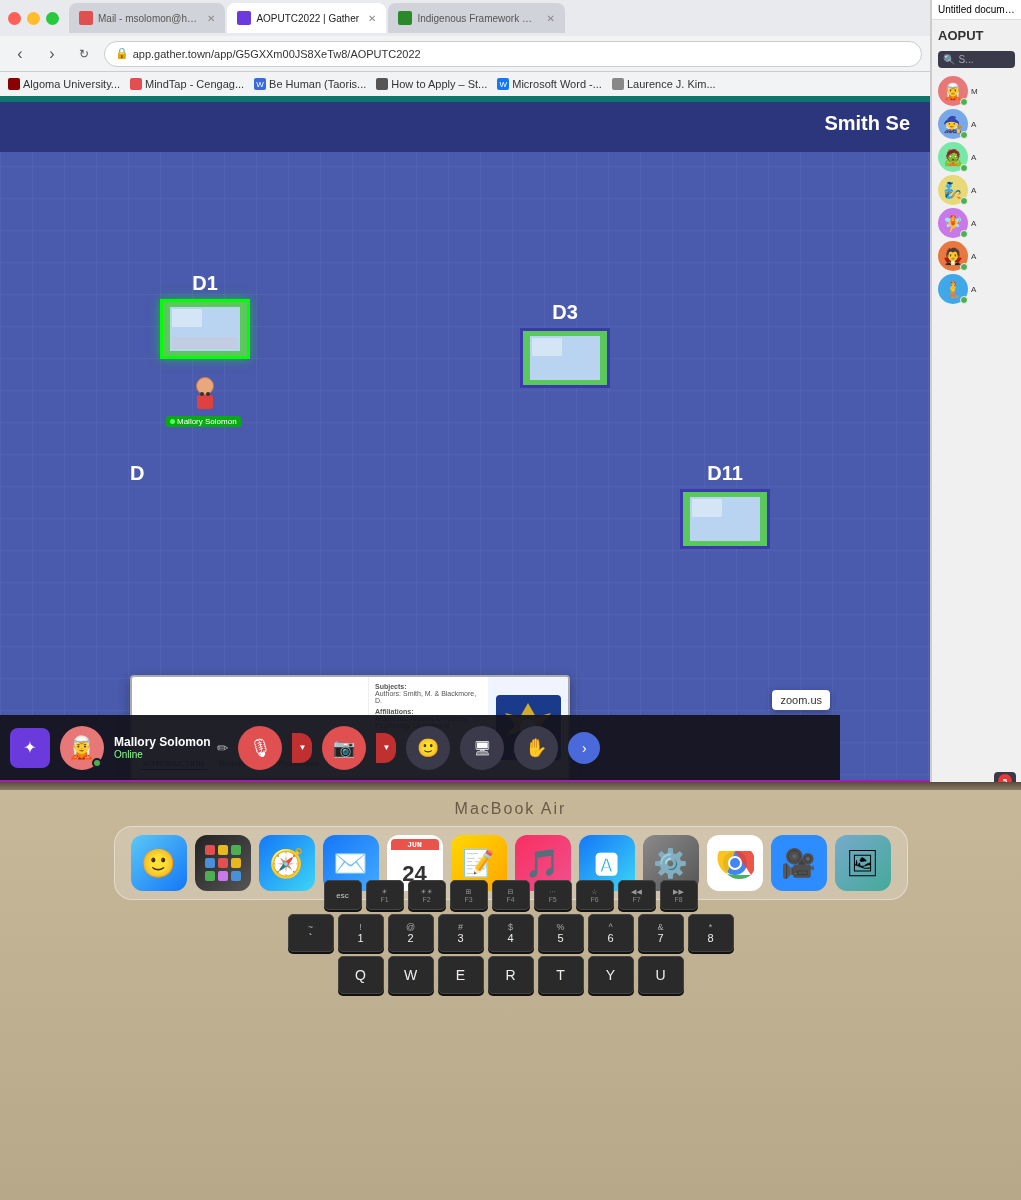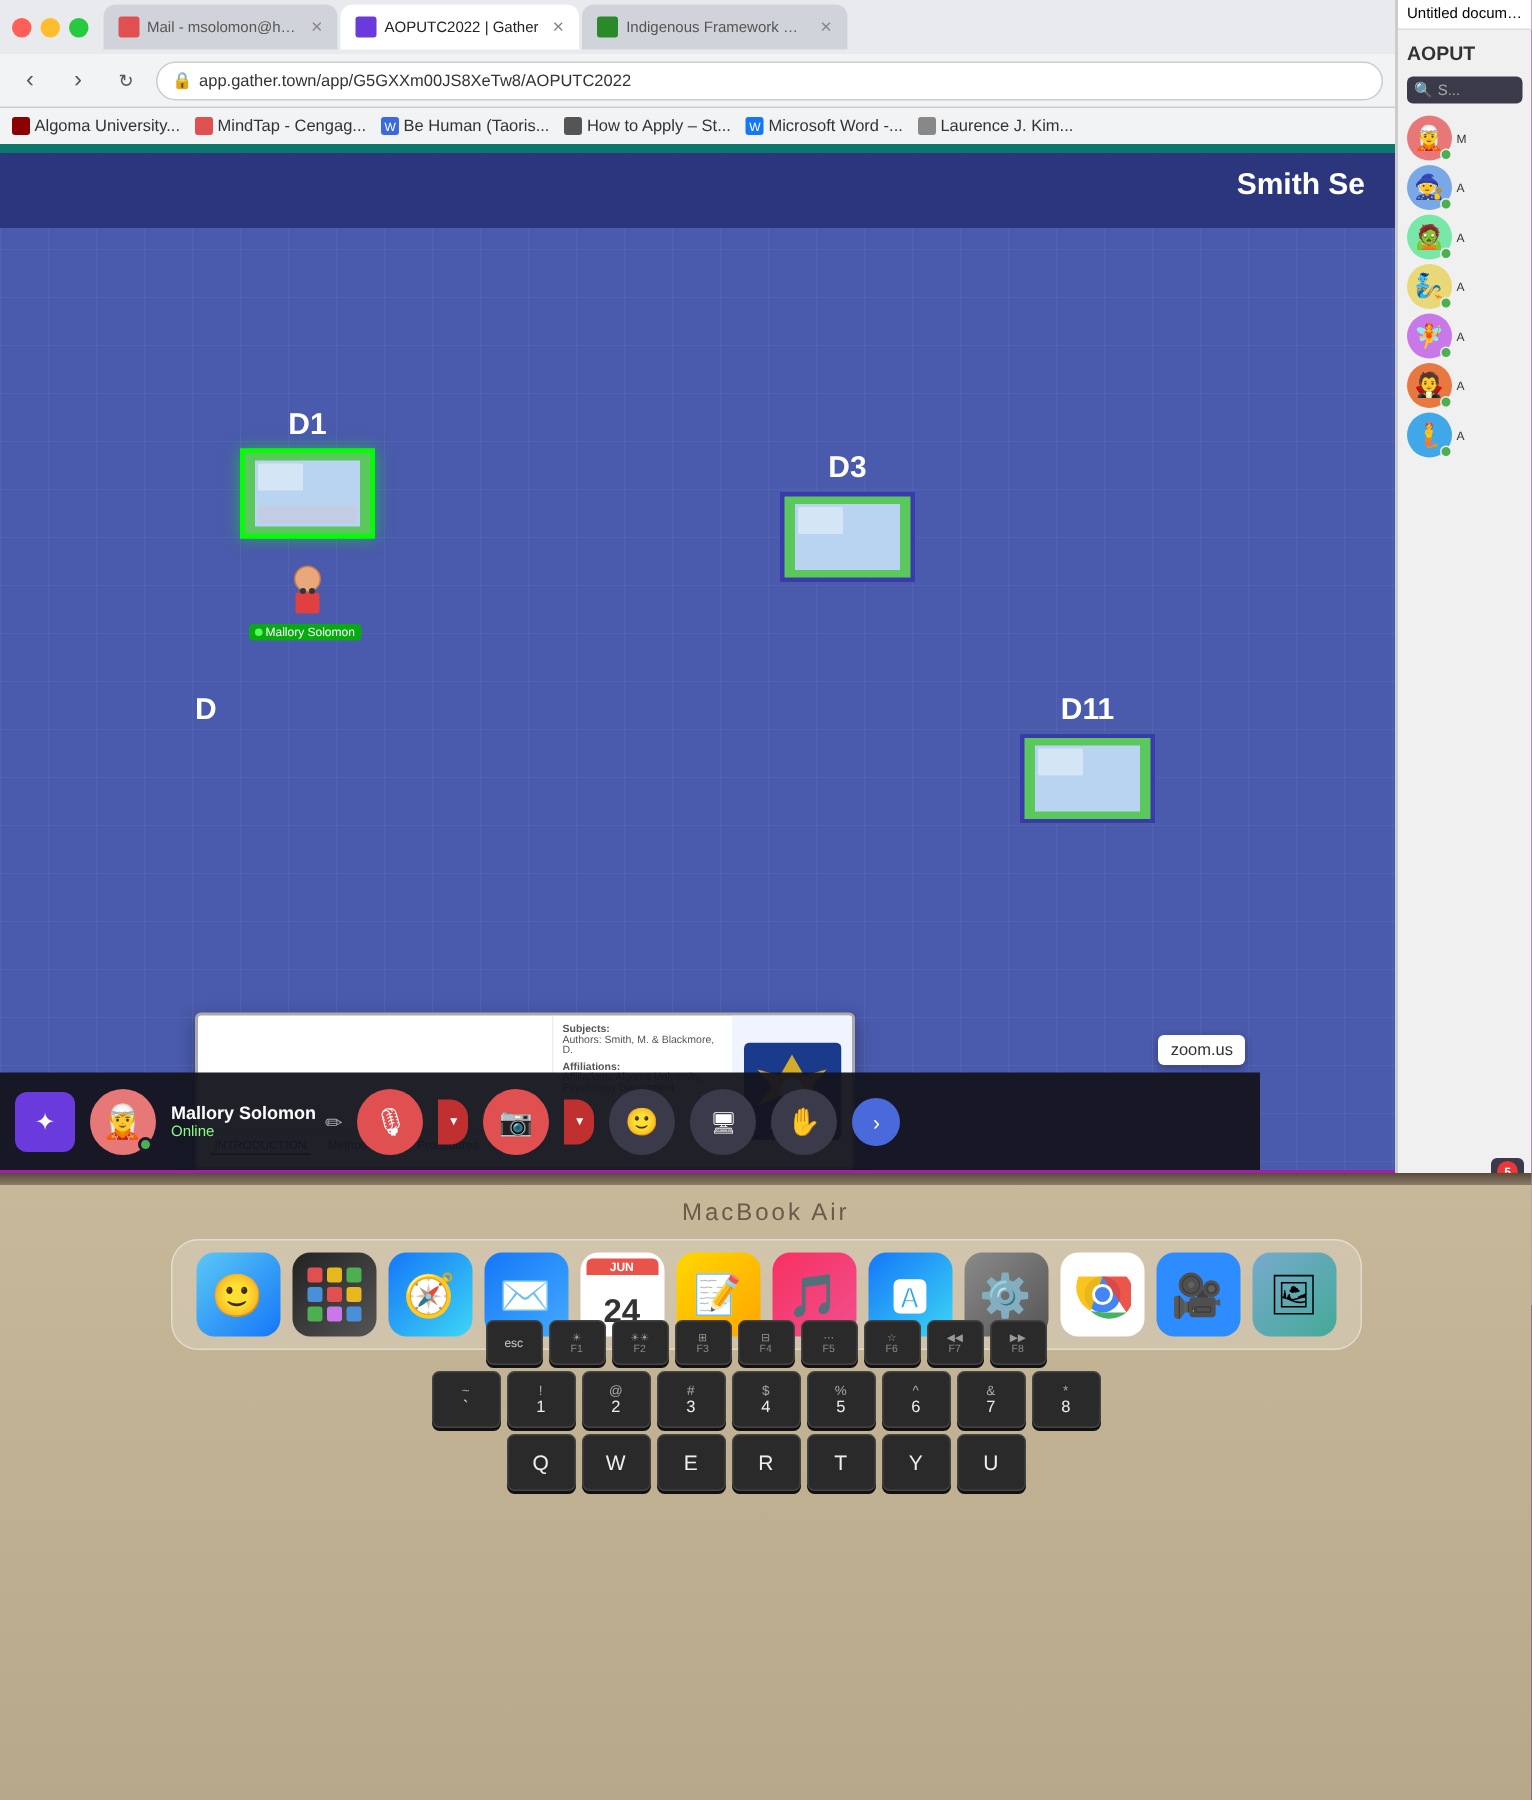--- a/index.html
+++ b/index.html
@@ -488,20 +488,21 @@
     }
     .dock-calendar-header {
       background: #e8534a;
       width: 100%;
       text-align: center;
       color: #fff;
       font-size: 8px;
       font-weight: bold;
       border-radius: 4px 4px 0 0;
       padding: 1px 0;
+      font-family: Liberation Mono, monospace;
     }
     .dock-calendar-day {
       font-size: 22px;
       font-weight: bold;
       color: #333;
     }
     .dock-notes { background: linear-gradient(135deg, #ffd700, #ffa500); }
     .dock-music { background: linear-gradient(135deg, #f83060, #f05090); }
     .dock-appstore { background: linear-gradient(135deg, #1477f8, #3dd6f5); }
     .dock-settings { background: linear-gradient(135deg, #8a8a8a, #555); }

